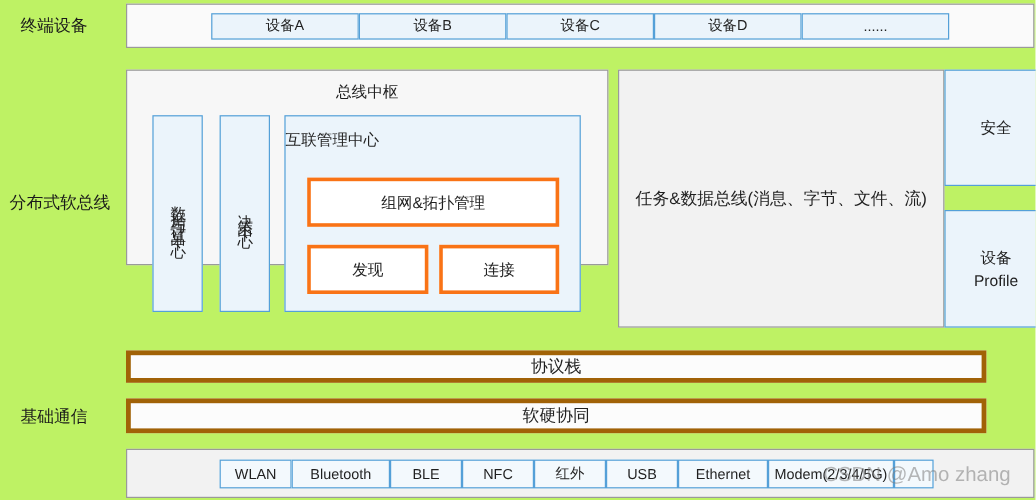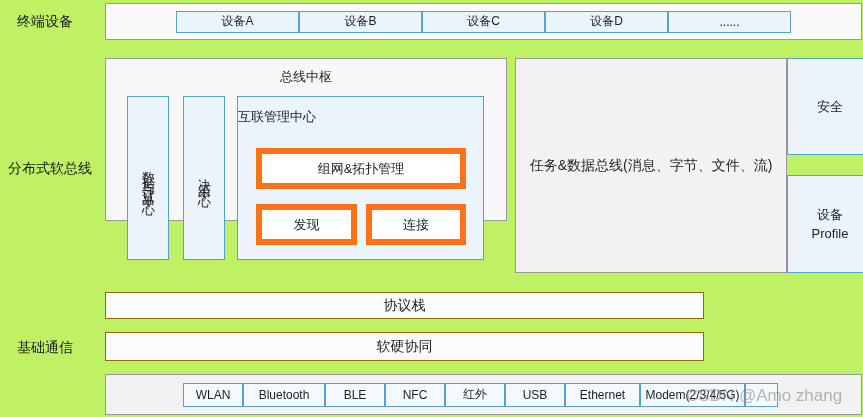--- a/index.html
+++ b/index.html
@@ -71,21 +71,21 @@
   .interconnect {
     position: absolute; left: 131px; top: 37px; width: 247px; height: 164px;
     background: #ebf4fb; border: 1px solid #54a0d8;
   }
   .interconnect-title {
     position: absolute; top: 11px; left: 0; width: 100%;
     text-align: left; font-size: 13px;
   }
   .white-box {
     position: absolute;
-    background: #ffffff; border: 6px solid #f97316;
+    background: #ffffff; border: 3px solid #f97316;
     display: flex; align-items: center; justify-content: center;
     font-size: 13px;
   }
   .networking { left: 18px;  top: 51px;  width: 210px; height: 41px; }
   .discovery  { left: 18px;  top: 107px; width: 101px; height: 41px; }
   .connection { left: 128px; top: 107px; width: 100px; height: 41px; }
 
   
   .task-bus {
     position: absolute; left: 515px; top: 58px; width: 272px; height: 215px;
@@ -98,22 +98,22 @@
     position: absolute; left: 787px; width: 86px;
     background: #ebf4fb; border: 1px solid #54a0d8;
     display: flex; flex-direction: column; align-items: center; justify-content: center;
     font-size: 13px; line-height: 1.5; text-align: left;
   }
   .security { top: 58px;  height: 97px; }
   .profile  { top: 175px; height: 98px; }
 
   
   .bar {
-    position: absolute; left: 105px; width: 599px;
-    background: #fcfcfc; border: 1px solid #a16207;
+    position: absolute; left: 105px; width: 717px;
+    background: #fcfcfc; border: 4px solid #a16207;
     display: flex; align-items: center; justify-content: center;
     font-size: 14px;
   }
   .protocol-bar { top: 292px; height: 27px; }
   .hwsw-bar     { top: 332px; height: 29px; }
 
   .watermark {
     position: absolute; left: 686px; top: 386px;
     font-size: 17px; color: rgba(125, 125, 125, 0.55);
     white-space: nowrap; pointer-events: none;

